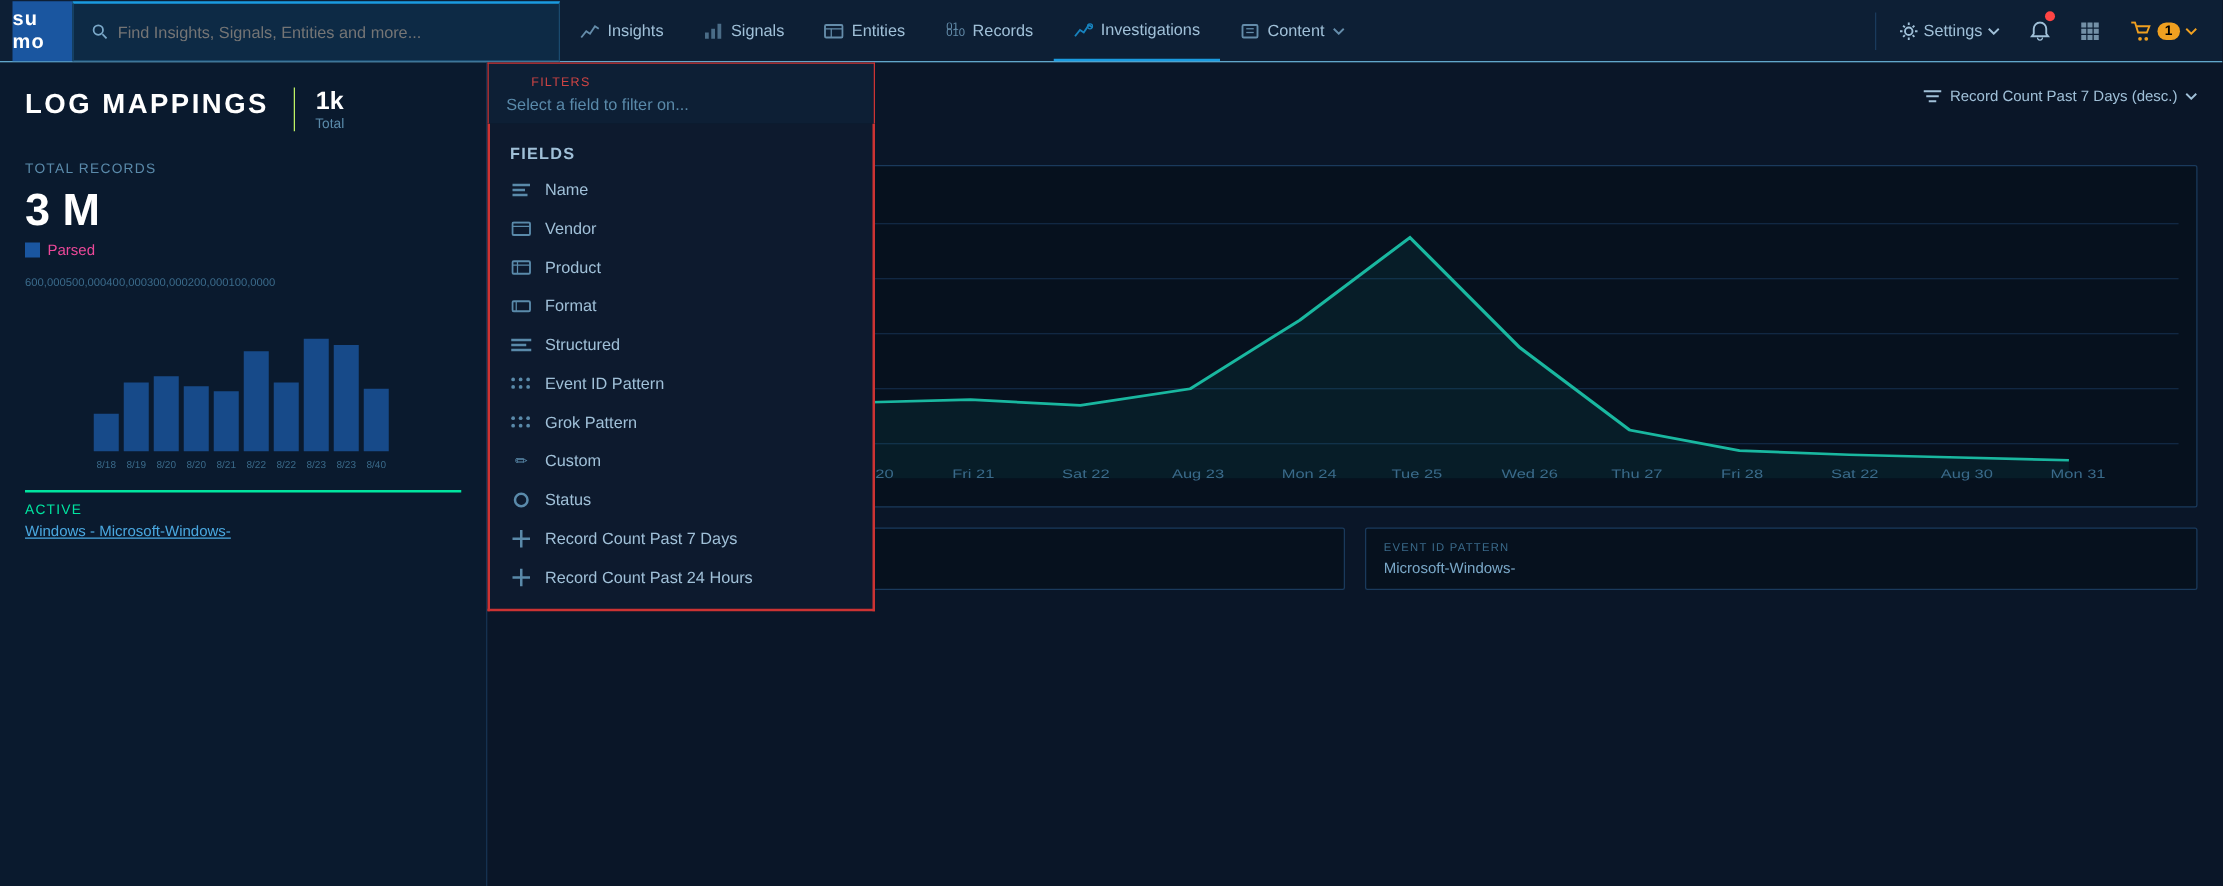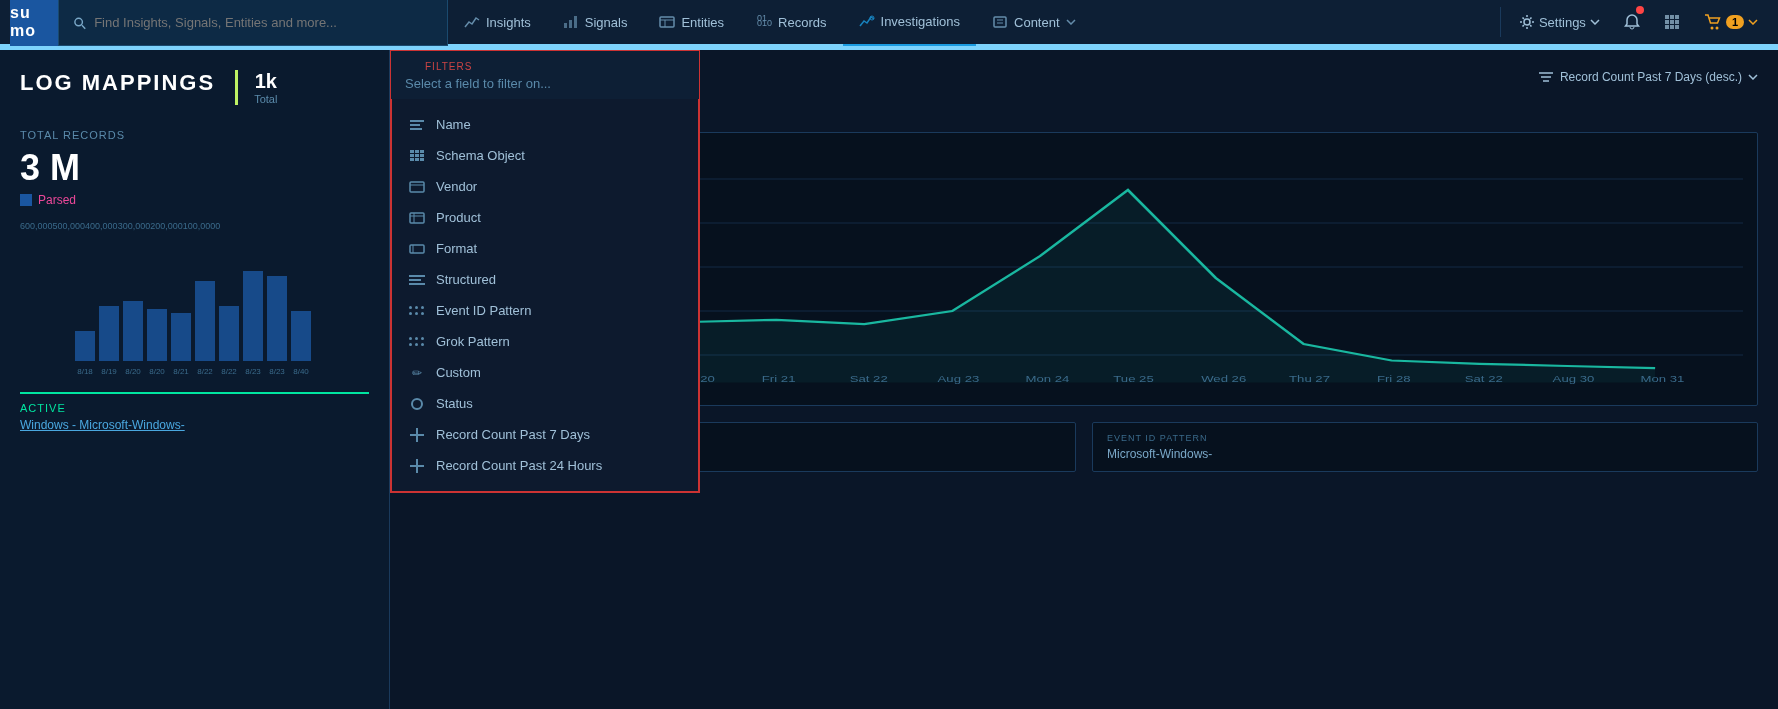--- a/index.html
+++ b/index.html
@@ -11,21 +11,21 @@
       width: 1778px;
       height: 709px;
       overflow: hidden;
     }
 
     
     .topnav {
       display: flex;
       align-items: center;
       background: #0d1f35;
-      border-bottom: 6px solid #7dd3fc;
+      border-bottom: 1px solid #7dd3fc;
       height: 50px;
       padding: 0 10px;
       gap: 0;
     }
     .nav-logo {
       background: #1a56a0;
       color: #fff;
       font-weight: bold;
       font-size: 16px;
       width: 48px;
@@ -146,21 +146,21 @@
       gap: 20px;
       margin-bottom: 24px;
     }
     .page-title {
       color: #fff;
       font-size: 22px;
       font-weight: bold;
       letter-spacing: 2px;
     }
     .page-count {
-      border-left: 3px solid #bef264;
+      border-left: 1px solid #bef264;
       padding-left: 16px;
       text-align: center;
     }
     .page-count-num {
       color: #fff;
       font-size: 20px;
       font-weight: bold;
     }
     .page-count-label {
       color: #5a8aaa;
@@ -699,48 +699,33 @@
       </div>
     </div>
   </div>
 
   <div class="filter-overlay">
     <div class="filter-header">
       <div class="filter-header-label">FILTERS</div>
       <div class="filter-header-text">Select a field to filter on...</div>
     </div>
     <div class="filter-body">
+      <div class="fields-label">FIELDS</div>
 
       <div class="filter-item">
         <div class="filter-icon">
           <div class="icon-name">
             <div class="icon-name-line1"></div>
             <div class="icon-name-line2"></div>
             <div class="icon-name-line3"></div>
           </div>
         </div>
         <span>Name</span>
       </div>
 
-      <div class="filter-item">
-        <div class="filter-icon">
-          <div class="icon-table">
-            <div class="icon-table-cell"></div>
-              <div class="icon-table-cell"></div>
-              <div class="icon-table-cell"></div>
-            <div class="icon-table-cell"></div>
-              <div class="icon-table-cell"></div>
-              <div class="icon-table-cell"></div>
-            <div class="icon-table-cell"></div>
-              <div class="icon-table-cell"></div>
-              <div class="icon-table-cell"></div>
-          </div>
-        </div>
-        <span>Schema Object</span>
-      </div>
 
       <div class="filter-item">
         <div class="filter-icon">
           <svg width="16" height="12" viewBox="0 0 16 12" fill="none">
             <rect x="1" y="1" width="14" height="10" rx="1" stroke="#5a8aaa" stroke-width="1.5"></rect>
             <line x1="1" y1="4" x2="15" y2="4" stroke="#5a8aaa" stroke-width="1"></line>
           </svg>
         </div>
         <span>Vendor</span>
       </div>

